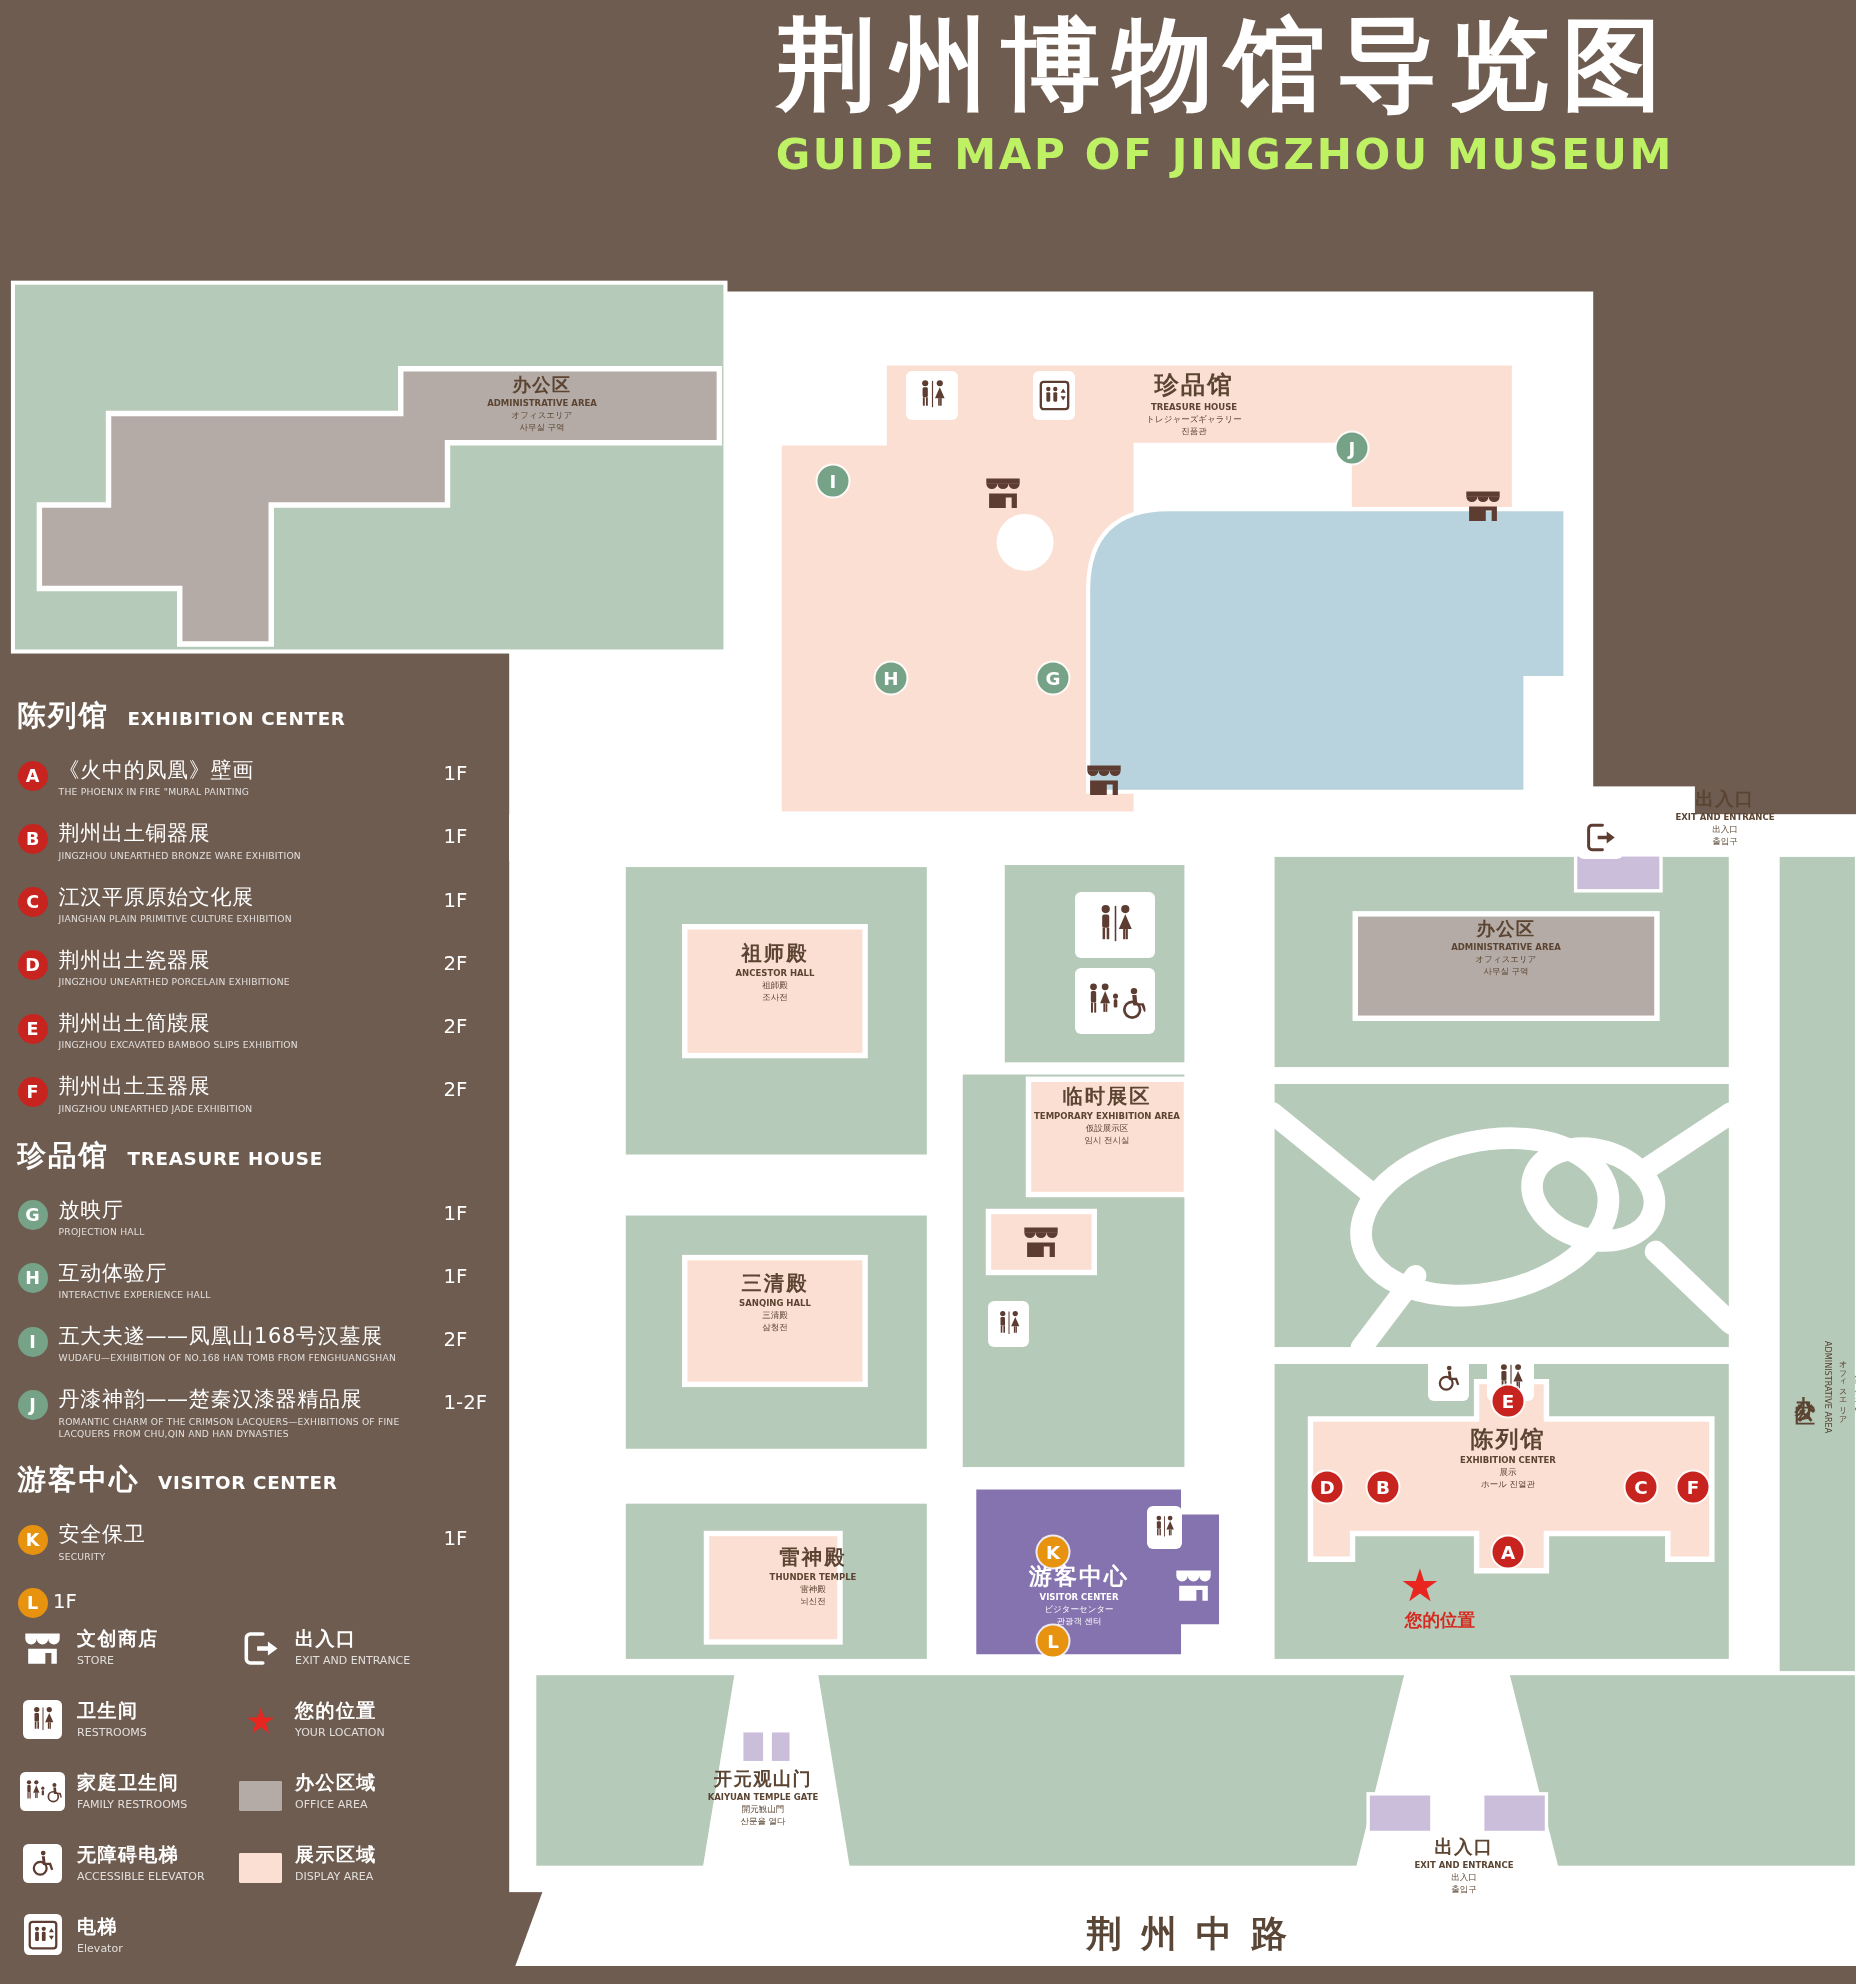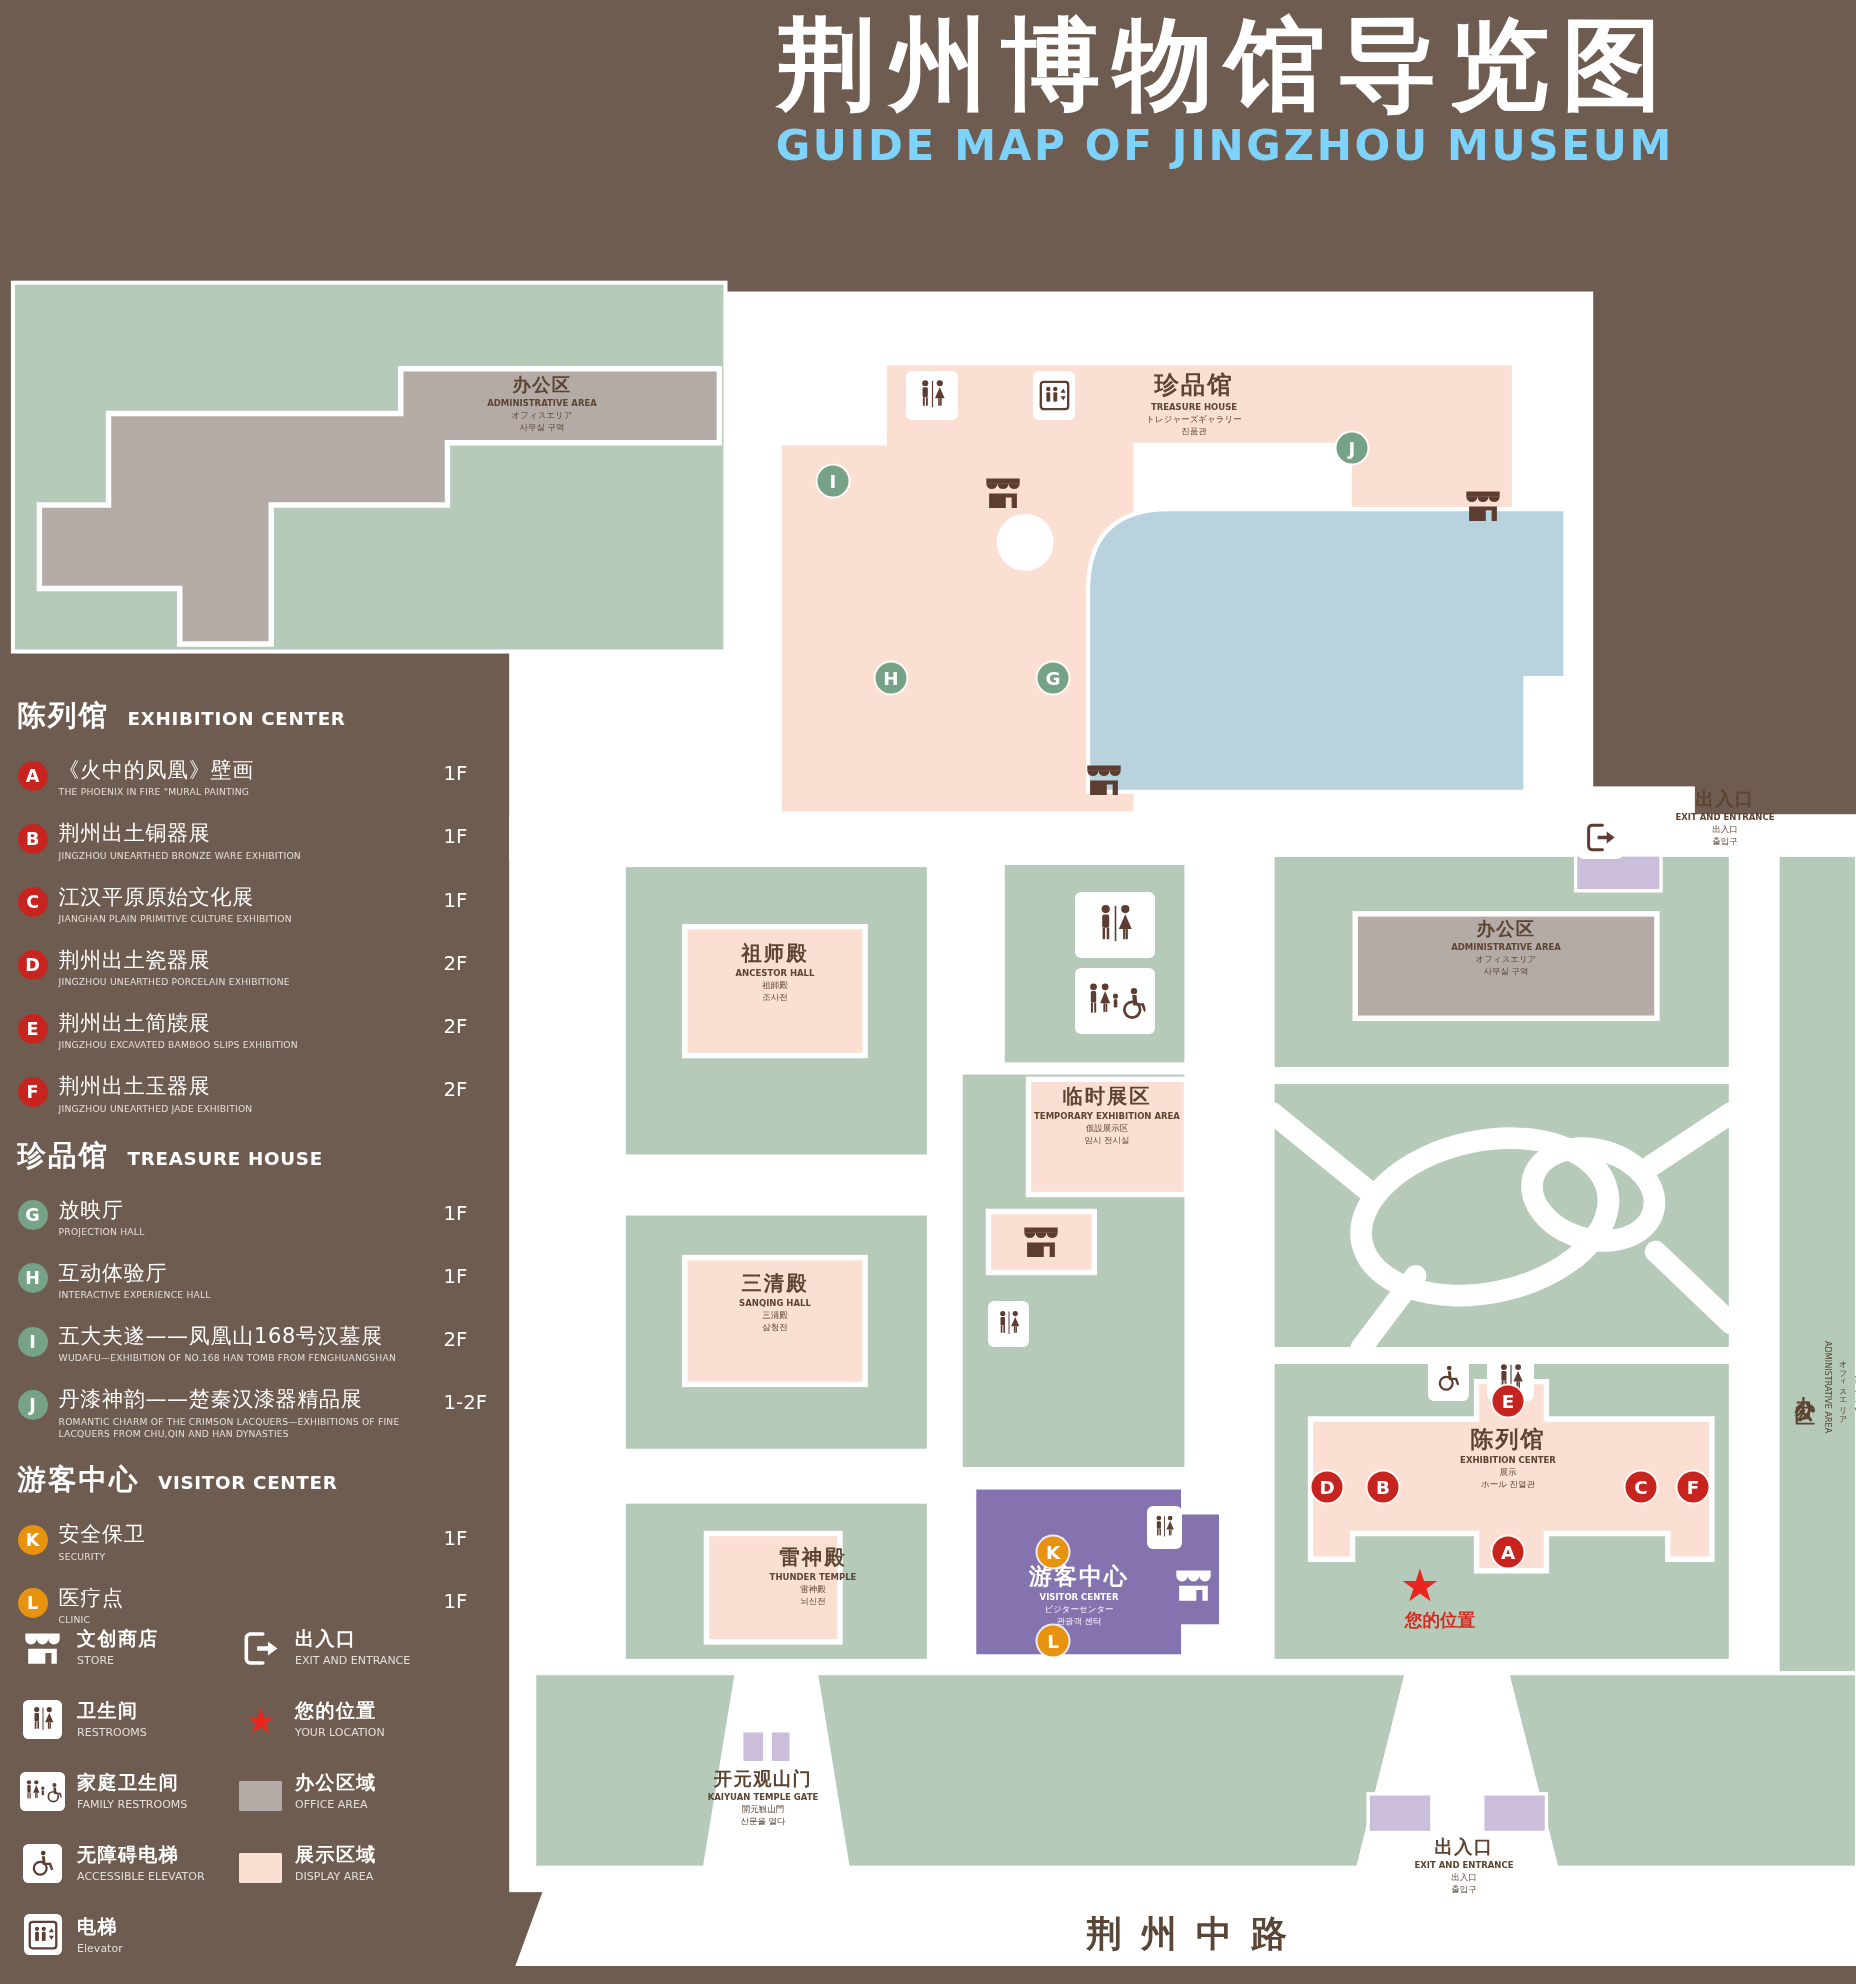--- a/index.html
+++ b/index.html
@@ -4,21 +4,21 @@
 <style>
   *{margin:0;padding:0;box-sizing:border-box}
   html,body{width:1857px;height:1985px}
   body{position:relative;background:#6e5c50;font-family:"DejaVu Sans","Liberation Sans",sans-serif;overflow:hidden;color:#fff}
   .map-svg{position:absolute;left:0;top:0;z-index:1}
   .layer{position:absolute;left:0;top:0;width:1857px;height:1985px;z-index:2}
 
   
   .title{position:absolute;left:50%;top:9.5px;transform:translateX(-50%);text-align:right;z-index:3;width:1491px}
   .title-zh{font-size:100px;font-weight:bold;letter-spacing:12.2px;line-height:1.1}
-  .title-en{font-size:42px;font-weight:bold;letter-spacing:2.7px;margin-top:1px;color:#7dd3fc}
+  .title-en{font-size:42px;font-weight:bold;letter-spacing:2.7px;margin-top:10px;color:#bef264}
 
   
   .maplabel{position:absolute;transform:translateX(-50%);text-align:center;color:#5b4431;z-index:3;white-space:nowrap}
   .maplabel .l-zh{font-size:20.3px;font-weight:bold;letter-spacing:2px;line-height:1.15}
   .maplabel .l-en{font-size:8.5px;font-weight:bold;margin-top:2.7px;line-height:1.25}
   .maplabel .l-ja,.maplabel .l-ko{font-size:8.5px;margin-top:1.4px;line-height:1.25}
   .maplabel.big .l-zh{font-size:24.4px}
   .maplabel.mid .l-zh{font-size:23px}
   .maplabel.sm .l-zh{font-size:18.3px;letter-spacing:1.4px}
   .maplabel.light{color:#fff}
@@ -455,24 +455,20 @@
     <div class="lg-item">
       <span class="lg-circle mk-orange">K</span>
       <span class="lg-text">
           <span class="lg-zh">安全保卫</span>
           <span class="lg-en">SECURITY</span>
         </span>
       <span class="lg-floor">1F</span>
     </div>
     <div class="lg-item">
       <span class="lg-circle mk-orange">L</span>
-      <span class="lg-text">
-          <span class="lg-zh">医疗点</span>
-          <span class="lg-en">CLINIC</span>
-        </span>
       <span class="lg-floor">1F</span>
     </div>
   </div>
 </div>
 
 <div class="symbols">
   <div class="sy-item">
     <span class="sy-iconslot">
         <svg width="39" height="35" viewBox="0 0 24 22" fill="#ffffff">
           <use href="#s-store"></use>

